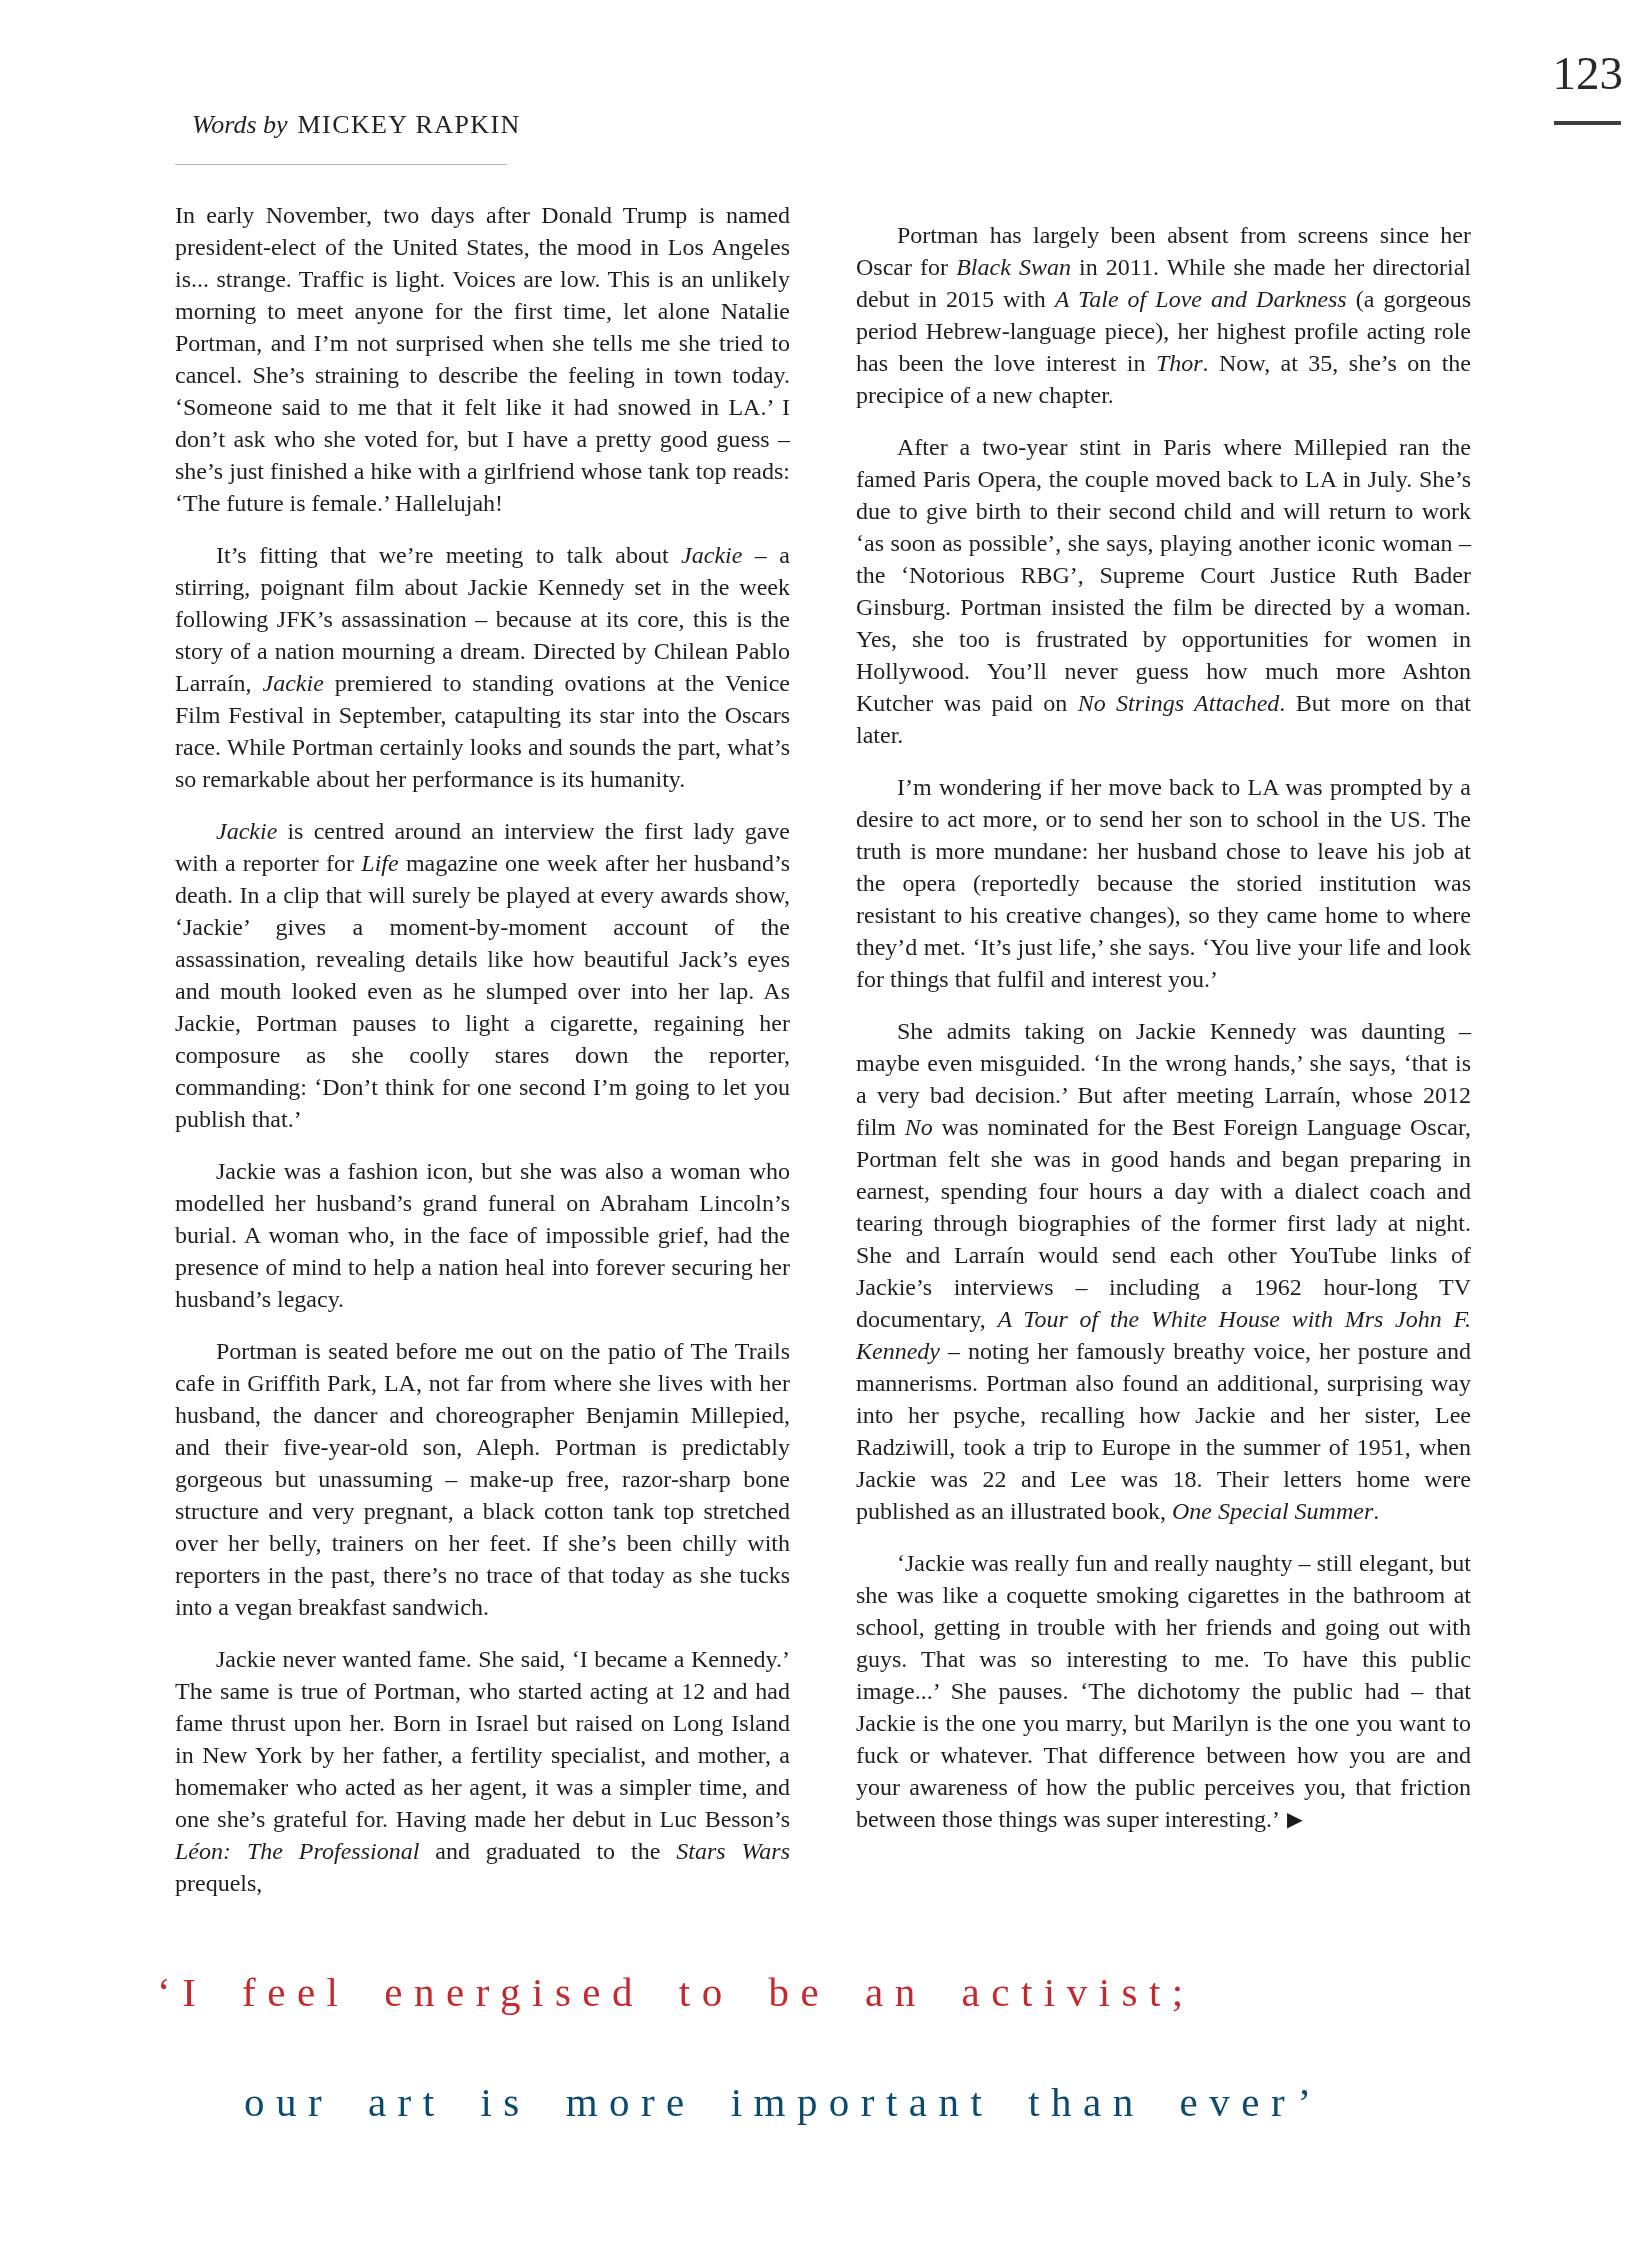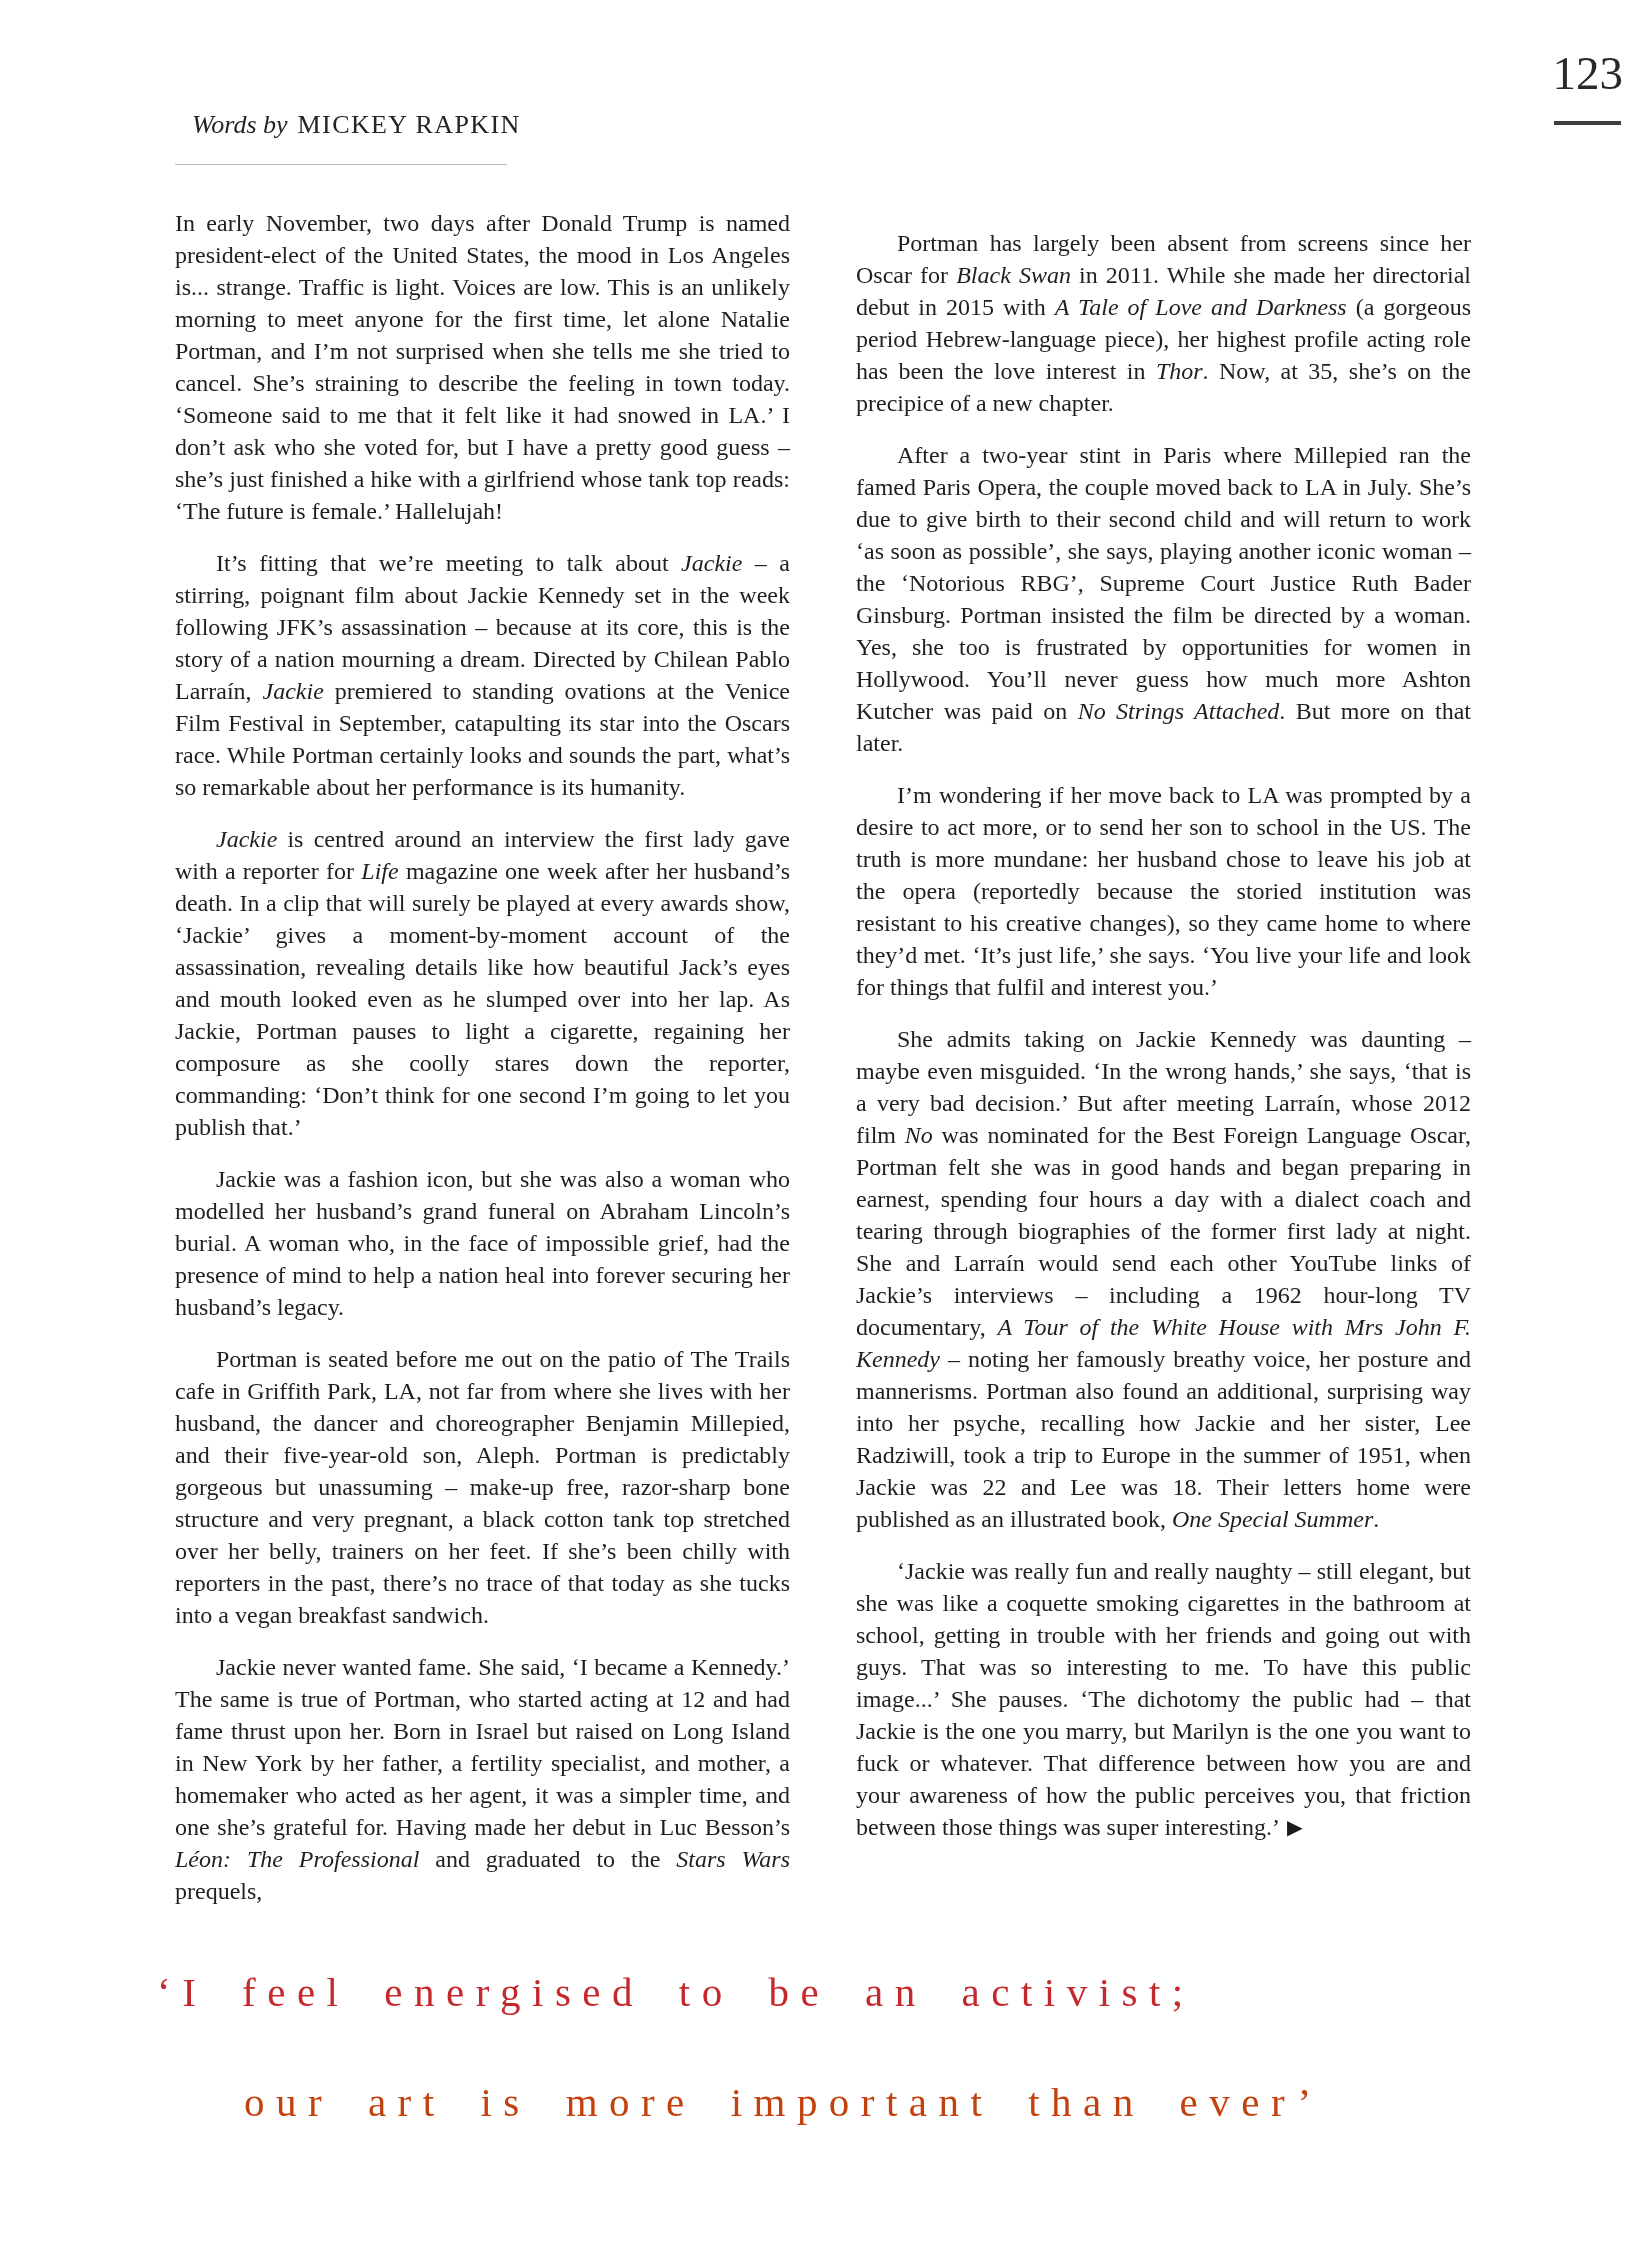--- a/index.html
+++ b/index.html
@@ -27,21 +27,21 @@
     position:absolute; left:1482px; top:45px; width:141px;
     font-size:47px; line-height:56px; text-align:right; color:#2b2829;
   }
   .page-number-rule {
     position:absolute; left:1554px; top:121px;
     width:67px; height:3.5px; background:#413e3f;
   }
 
   
   .article-columns {
-    position:absolute; left:175px; top:207px;
+    position:absolute; left:175px; top:199px;
     display:flex; gap:66px;
   }
   .column {
     width:615px;
     font-size:24px; line-height:32px;
     text-align:justify;
   }
   .column p.para { margin:0; padding:0; }
   .column p.para.indent { text-indent:41px;margin-top:20px; }
   .column i { font-style:italic; }
@@ -86,16 +86,16 @@
     <div class="column">
         <p class="para indent"><span>Portman has largely been absent from screens since her Oscar for </span><i>Black Swan</i><span> in 2011. While she made her directorial debut in 2015 with </span><i>A Tale of Love and Darkness</i><span> (a gorgeous period Hebrew-language piece), her highest profile acting role has been the love interest in </span><i>Thor</i><span>. Now, at 35, she’s on the precipice of a new chapter.</span></p>
         <p class="para indent"><span>After a two-year stint in Paris where Millepied ran the famed Paris Opera, the couple moved back to LA in July. She’s due to give birth to their second child and will return to work ‘as soon as possible’, she says, playing another iconic woman – the ‘Notorious RBG’, Supreme Court Justice Ruth Bader Ginsburg. Portman insisted the film be directed by a woman. Yes, she too is frustrated by opportunities for women in Hollywood. You’ll never guess how much more Ashton Kutcher was paid on </span><i>No Strings Attached</i><span>. But more on that later.</span></p>
         <p class="para indent"><span>I’m wondering if her move back to LA was prompted by a desire to act more, or to send her son to school in the US. The truth is more mundane: her husband chose to leave his job at the opera (reportedly because the storied institution was resistant to his creative changes), so they came home to where they’d met. ‘It’s just life,’ she says. ‘You live your life and look for things that fulfil and interest you.’</span></p>
         <p class="para indent"><span>She admits taking on Jackie Kennedy was daunting – maybe even misguided. ‘In the wrong hands,’ she says, ‘that is a very bad decision.’ But after meeting Larraín, whose 2012 film </span><i>No</i><span> was nominated for the Best Foreign Language Oscar, Portman felt she was in good hands and began preparing in earnest, spending four hours a day with a dialect coach and tearing through biographies of the former first lady at night. She and Larraín would send each other YouTube links of Jackie’s interviews – including a 1962 hour-long TV documentary, </span><i>A Tour of the White House with Mrs John F. Kennedy</i><span> – noting her famously breathy voice, her posture and mannerisms. Portman also found an additional, surprising way into her psyche, recalling how Jackie and her sister, Lee Radziwill, took a trip to Europe in the summer of 1951, when Jackie was 22 and Lee was 18. Their letters home were published as an illustrated book, </span><i>One Special Summer</i><span>.</span></p>
         <p class="para indent"><span>‘Jackie was really fun and really naughty – still elegant, but she was like a coquette smoking cigarettes in the bathroom at school, getting in trouble with her friends and going out with guys. That was so interesting to me. To have this public image...’ She pauses. ‘The dichotomy the public had – that Jackie is the one you marry, but Marilyn is the one you want to fuck or whatever. That difference between how you are and your awareness of how the public perceives you, that friction between those things was super interesting.’</span><span class="end-marker">▶</span></p>
       </div>
   </div>
 
   <div class="pq pq-line1" style="color: rgb(196, 41, 46);">‘I feel energised to be an activist;</div>
-  <div class="pq pq-line2" style="color: #c2410c; text-align: right;">our art is more important than ever’</div>
+  <div class="pq pq-line2" style="color: #0c4a6e; text-align: right;">our art is more important than ever’</div>
 
 </div>
 
 
 </body></html>

